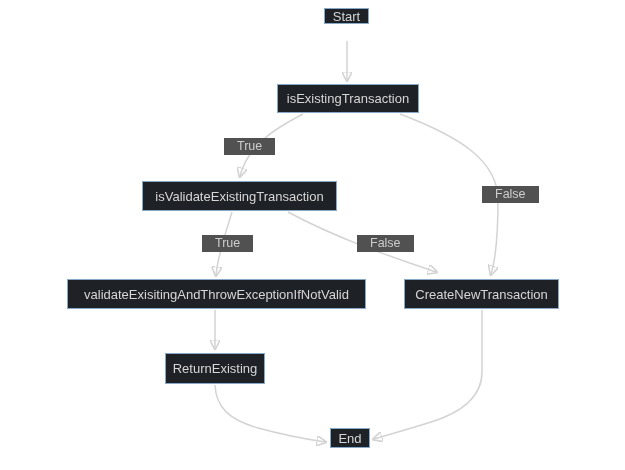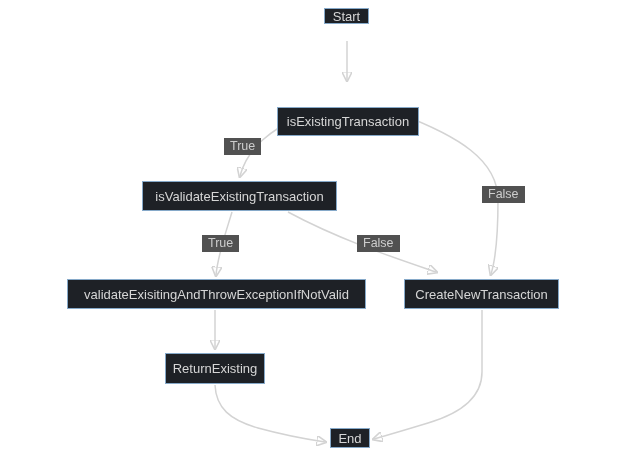--- a/index.html
+++ b/index.html
@@ -45,26 +45,26 @@
     justify-content:center;
     white-space:nowrap;
     overflow:hidden;
   }
   .edge-label{
     position:absolute;
     background:var(--label-bg);
     color:var(--label-text);
     font-size:12.5px;
     line-height:15px;
-    padding:1px 6px;
+    padding:1px 13px;
     white-space:nowrap;
   }
   
   .n-start            {left:324px; top:8px;   width:45px;  height:16px;}
-  .n-is-existing      {left:277px; top:84px;  width:142px; height:29px;margin-top:23px;}
+  .n-is-existing      {left:277px; top:84px;  width:142px; height:29px;}
   .n-is-validate      {left:142px; top:181px; width:195px; height:30px;}
   .n-validate-throw   {left:67px;  top:279px; width:299px; height:30px;}
   .n-create-new       {left:404px; top:279px; width:155px; height:30px;}
   .n-return-existing  {left:165px; top:353px; width:100px; height:31px;}
   .n-end              {left:330px; top:428px; width:40px;  height:20px;}
   
   .l-true-1  {left:224px; top:138px;}
   .l-false-1 {left:482px; top:186px;}
   .l-true-2  {left:202px; top:235px;}
   .l-false-2 {left:357px; top:235px;}

